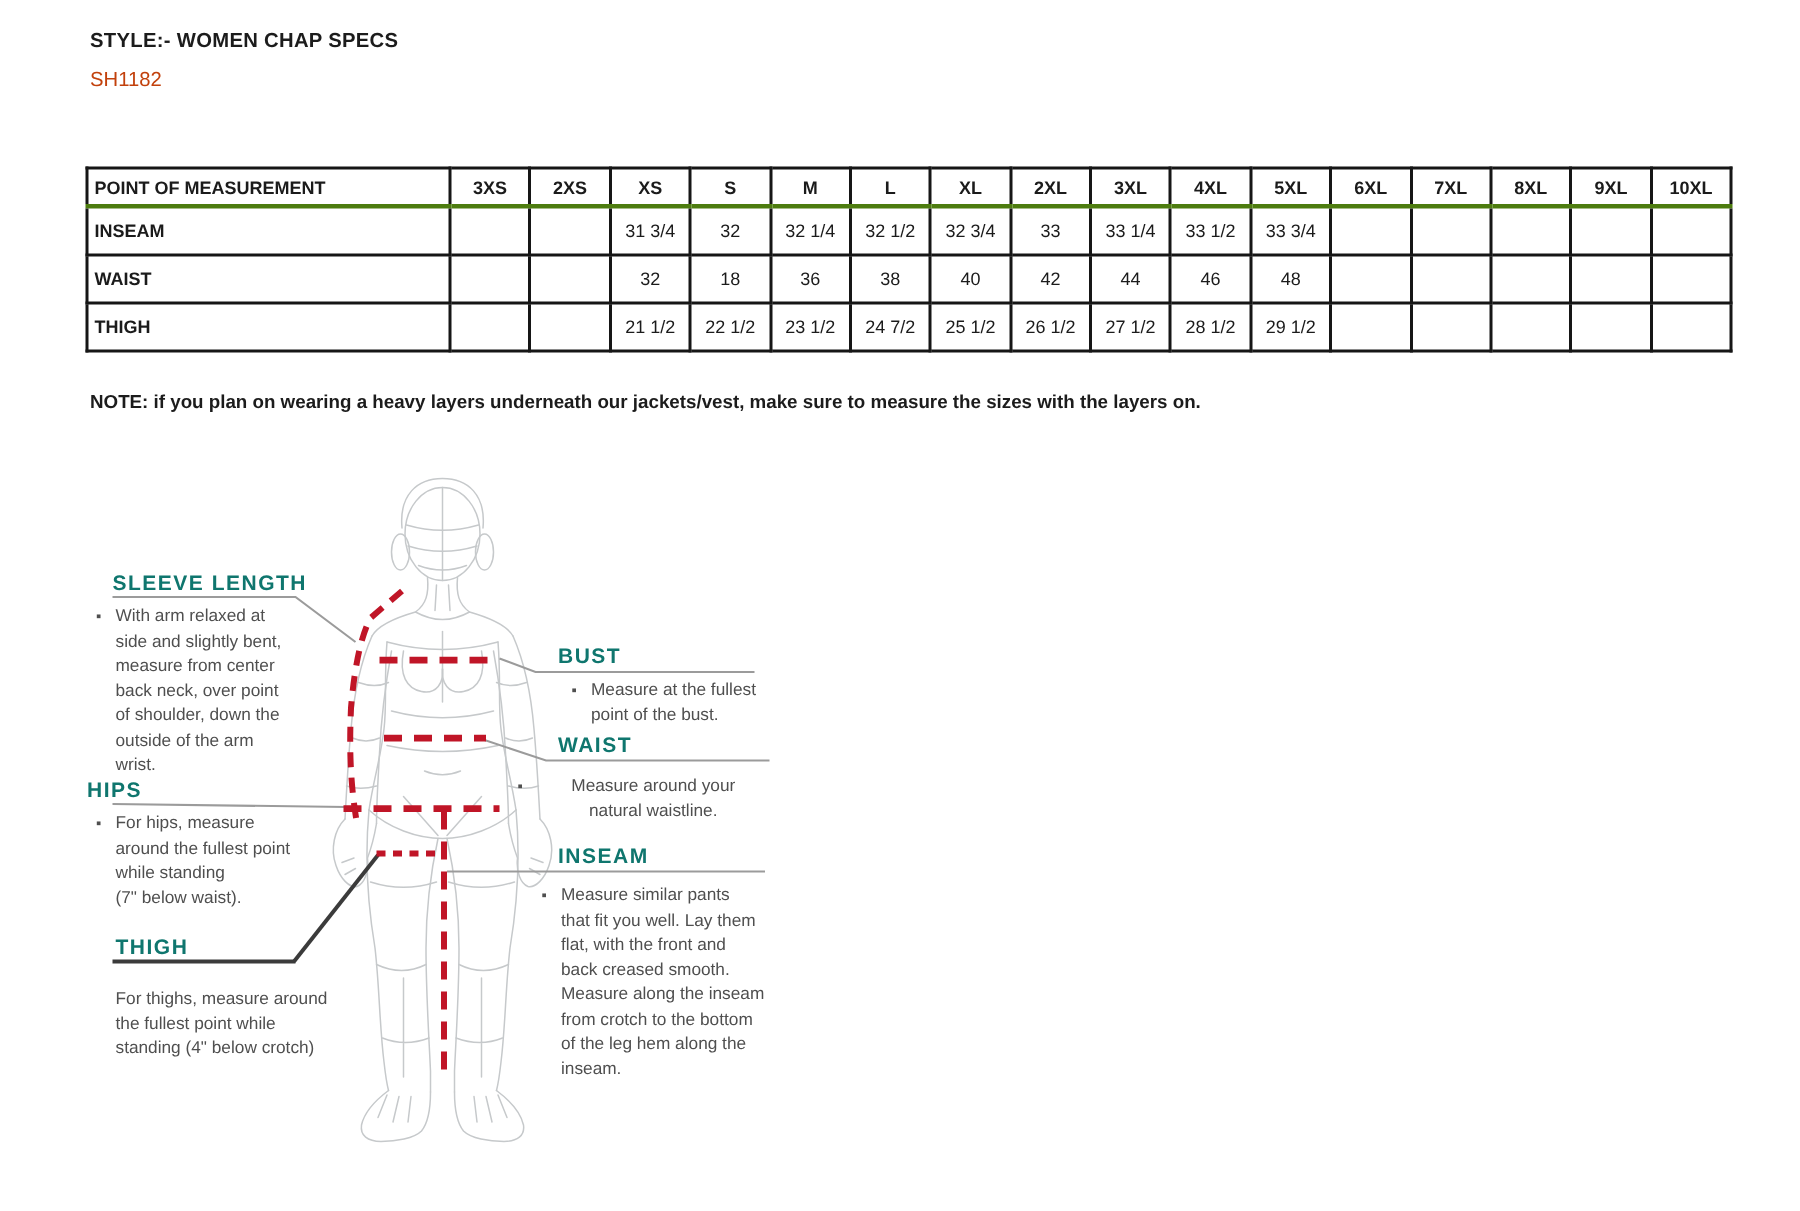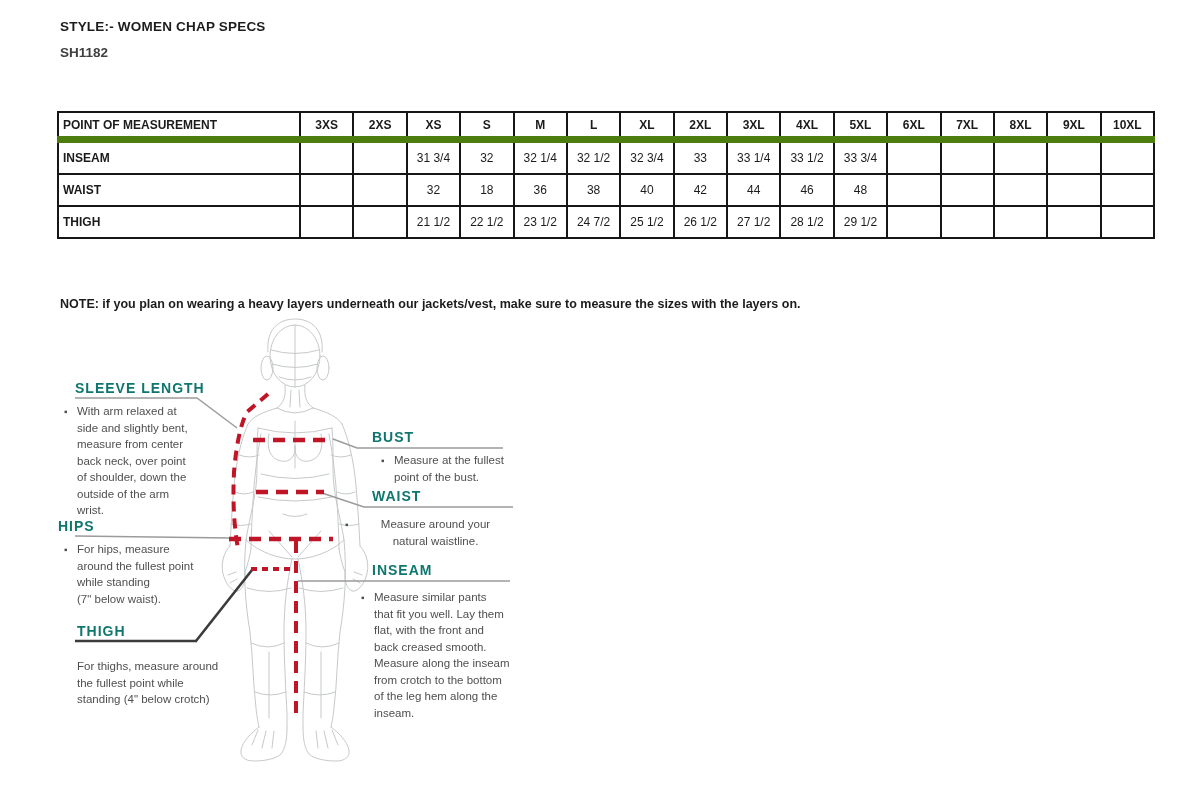--- a/index.html
+++ b/index.html
@@ -3,37 +3,37 @@
 <meta charset="utf-8">
 <style>
   html,body{margin:0;padding:0;}
   body{
     width:1200px;height:807px;position:relative;background:#ffffff;
     font-family:"Liberation Sans", sans-serif;color:#111;overflow:hidden;
   }
   .abs{position:absolute;}
   
   .doc-title{left:60px;top:19px;font-size:13.5px;font-weight:bold;color:#1c1c1c;letter-spacing:.2px;}
-  .doc-style{left:60px;top:45px;font-size:13.5px;font-weight:bold;color:#404040;}
+  .doc-style{left:60px;top:45px;font-size:13.5px;font-weight:normal;color:#c2410c;}
   
   table.size{
     position:absolute;left:57px;top:111px;width:1098px;
     border-collapse:collapse;table-layout:fixed;
   }
   table.size th, table.size td{
     border:2px solid #161616;font-size:12px;text-align:center;
     padding:0 2px;overflow:hidden;white-space:nowrap;color:#1b1b1b;
   }
   table.size th{font-weight:bold;height:23px;}
-  table.size thead th{border-bottom:7px solid #4d7c0f;}
+  table.size thead th{border-bottom:3px solid #4d7c0f;}
   table.size td{height:30px;font-weight:normal;}
   table.size .pom{width:234px;text-align:left;padding-left:4px;}
   table.size td.rowlabel{font-weight:bold;}
   
-  .note{left:60px;top:261px;font-size:12.5px;font-weight:bold;color:#1c1c1c;width:1100px;margin-top:36px;}
+  .note{left:60px;top:261px;font-size:12.5px;font-weight:bold;color:#1c1c1c;width:1100px;}
   
   .guide-svg{left:0;top:300px;}
   .guide-heading{
     font-size:14px;font-weight:bold;color:#0f766e;letter-spacing:1px;white-space:nowrap;
   }
   .guide-text{
     font-size:11.5px;line-height:16.5px;color:#4f4f4f;white-space:pre-line;
   }
   .guide-text.bulleted::before{
     content:"▪";position:absolute;left:-13px;top:1px;font-size:10px;color:#4f4f4f;

